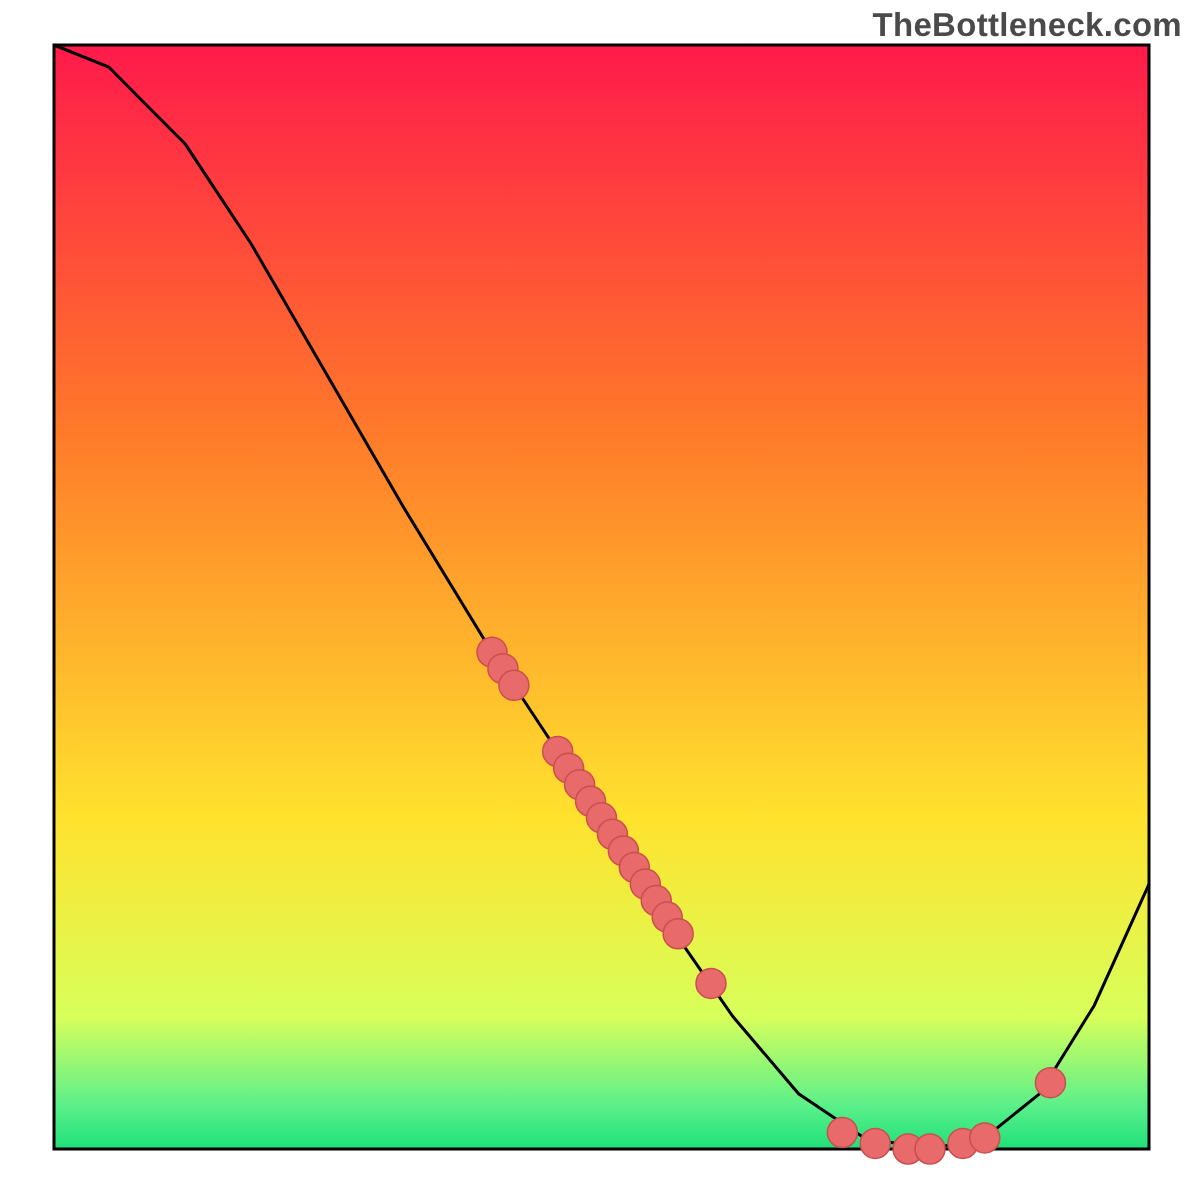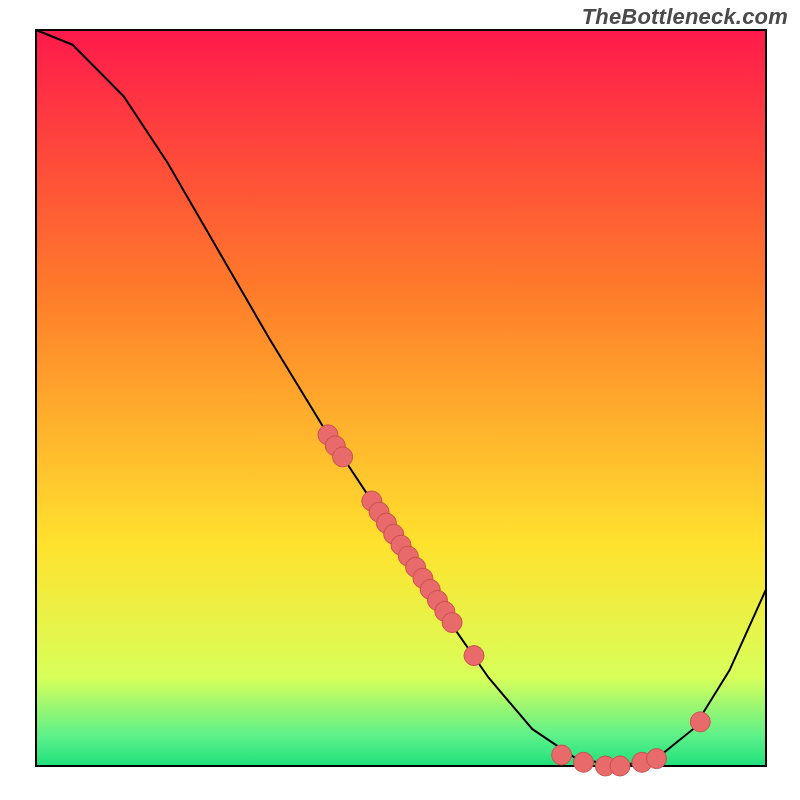--- a/index.html
+++ b/index.html
@@ -7,21 +7,20 @@
     padding: 0;
     width: 800px;
     height: 800px;
     background: #ffffff;
     font-family: Arial, Helvetica, sans-serif;
   }
   .stage {
     position: relative;
     width: 800px;
     height: 800px;
-    font-style: italic;
   }
   .watermark {
     position: absolute;
     top: 4px;
     right: 12px;
     font-size: 22px;
     font-weight: 600;
     color: #4a4a4a;
     letter-spacing: 0.2px;
   }

